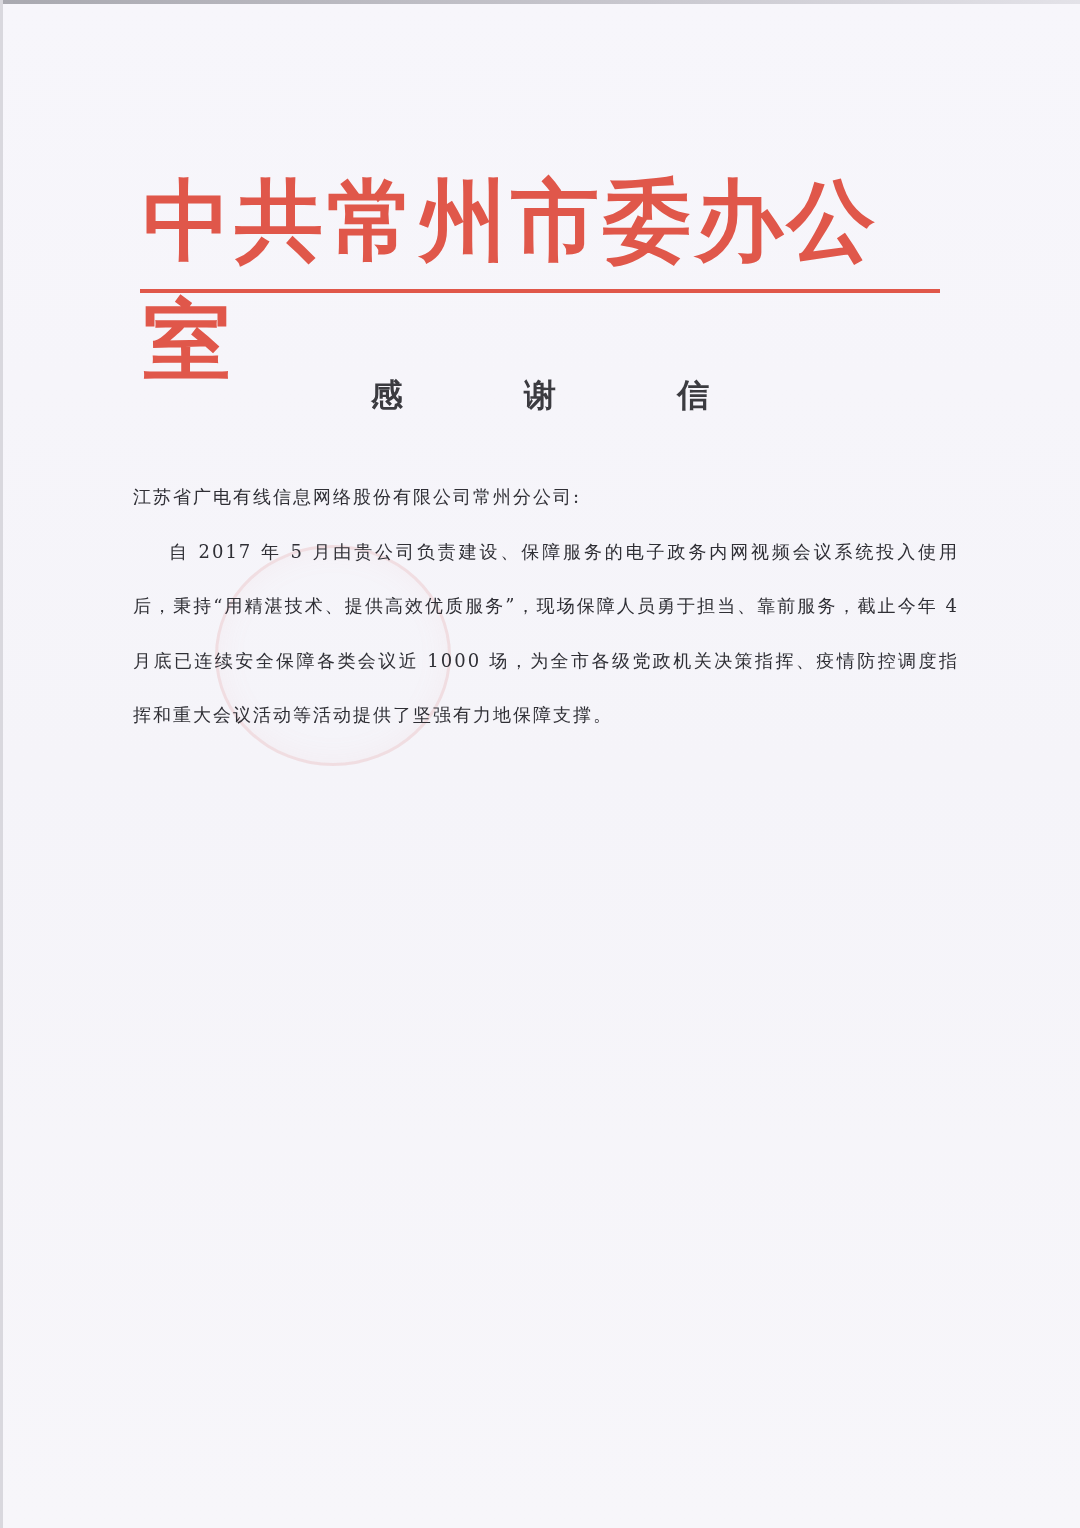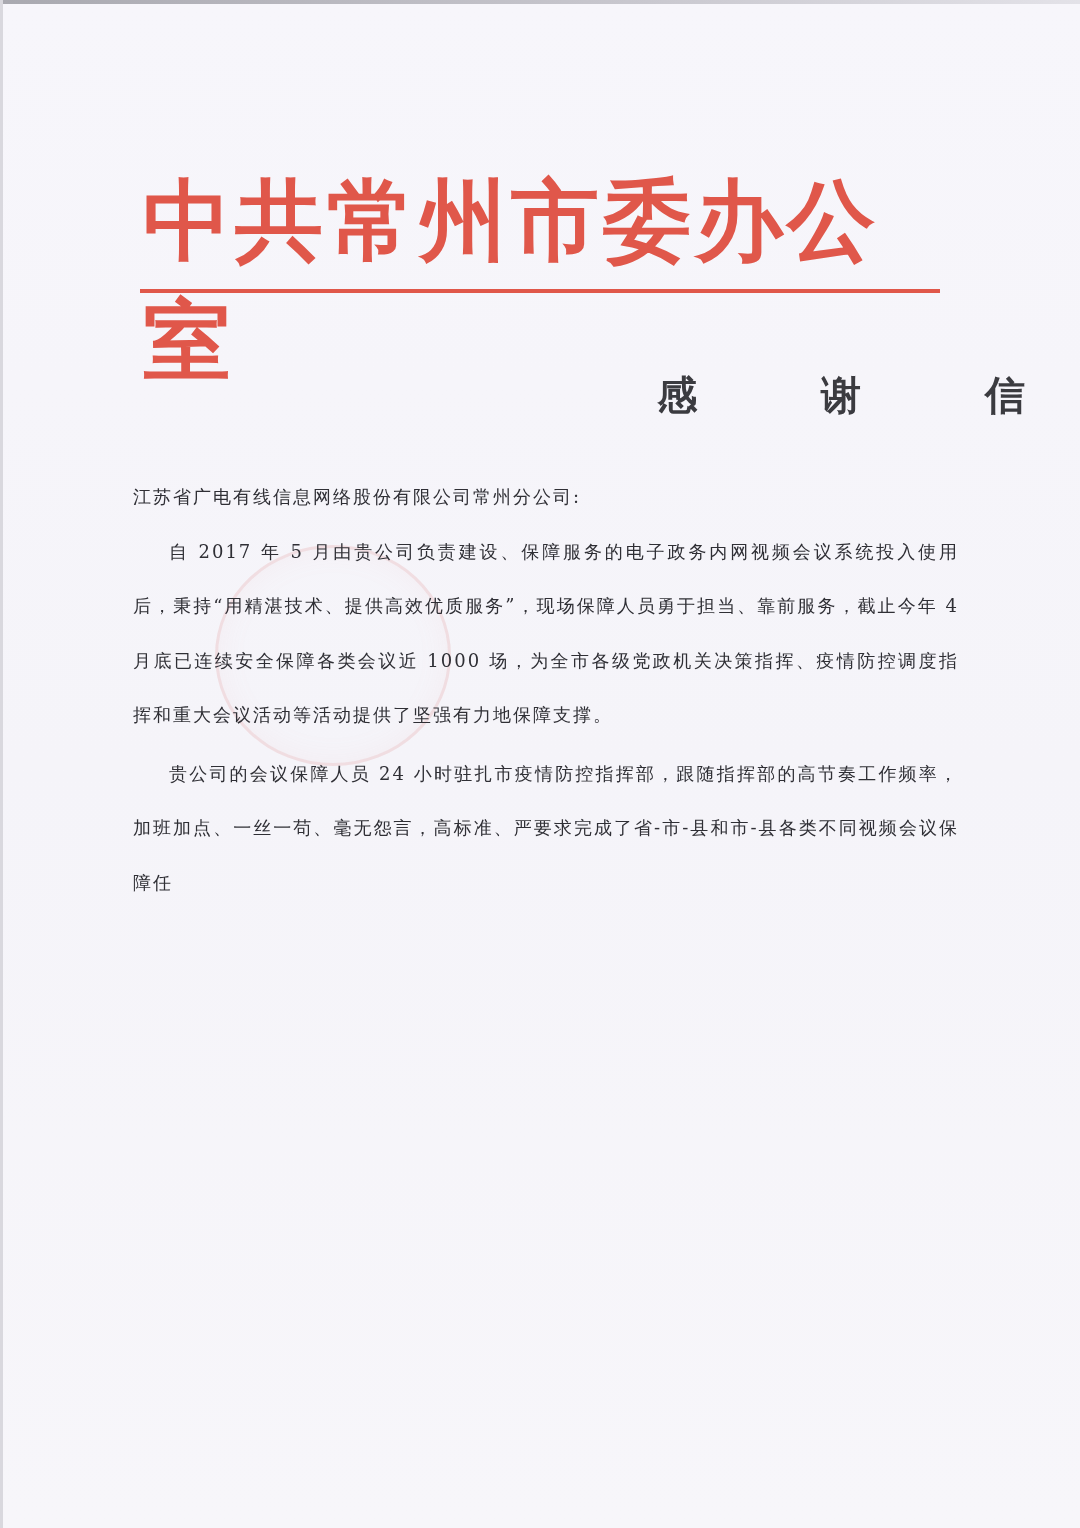--- a/index.html
+++ b/index.html
@@ -57,23 +57,23 @@
     .red-rule {
       position: absolute;
       left: 140px; top: 289px;
       width: 800px; height: 4px;
       background: #e0574a;
     }
     .doc-title {
       position: absolute;
       left: 0; top: 365px;
       width: 1080px;
-      text-align: right;
+      text-align: center;
       font-family: "DejaVu Sans", "Liberation Sans", sans-serif;
-      font-size: 40px;
+      font-size: 32px;
       font-weight: bold;
       color: #3b3b40;
       letter-spacing: 55px;
       text-indent: 55px;
       line-height: 60px;
     }
     .body-text {
       position: absolute;
       left: 133px; top: 470px;
       width: 830px;
@@ -103,15 +103,14 @@
   <div class="letterhead">
     <h1 class="letterhead-title">中共常州市委办公室</h1>
   </div>
   <div class="red-rule"></div>
 
   <div class="doc-title">感 谢 信</div>
 
   <div class="body-text">
     <p class="salutation">江苏省广电有线信息网络股份有限公司常州分公司:</p>
     <p class="para">自 2017 年 5 月由贵公司负责建设、保障服务的电子政务内网视频会议系统投入使用后，秉持“用精湛技术、提供高效优质服务”，现场保障人员勇于担当、靠前服务，截止今年 4 月底已连续安全保障各类会议近 1000 场，为全市各级党政机关决策指挥、疫情防控调度指挥和重大会议活动等活动提供了坚强有力地保障支撑。</p>
-    <p class="para">贵公司的会议保障人员 24 小时驻扎市疫情防控指挥部，跟随指挥部的高节奏工作频率，加班加点、一丝一苟、毫无怨言，高标准、严要求完成了省-市-县和市-县各类不同视频会议保障任</p>
   </div>
 </div>
 
 </body></html>

